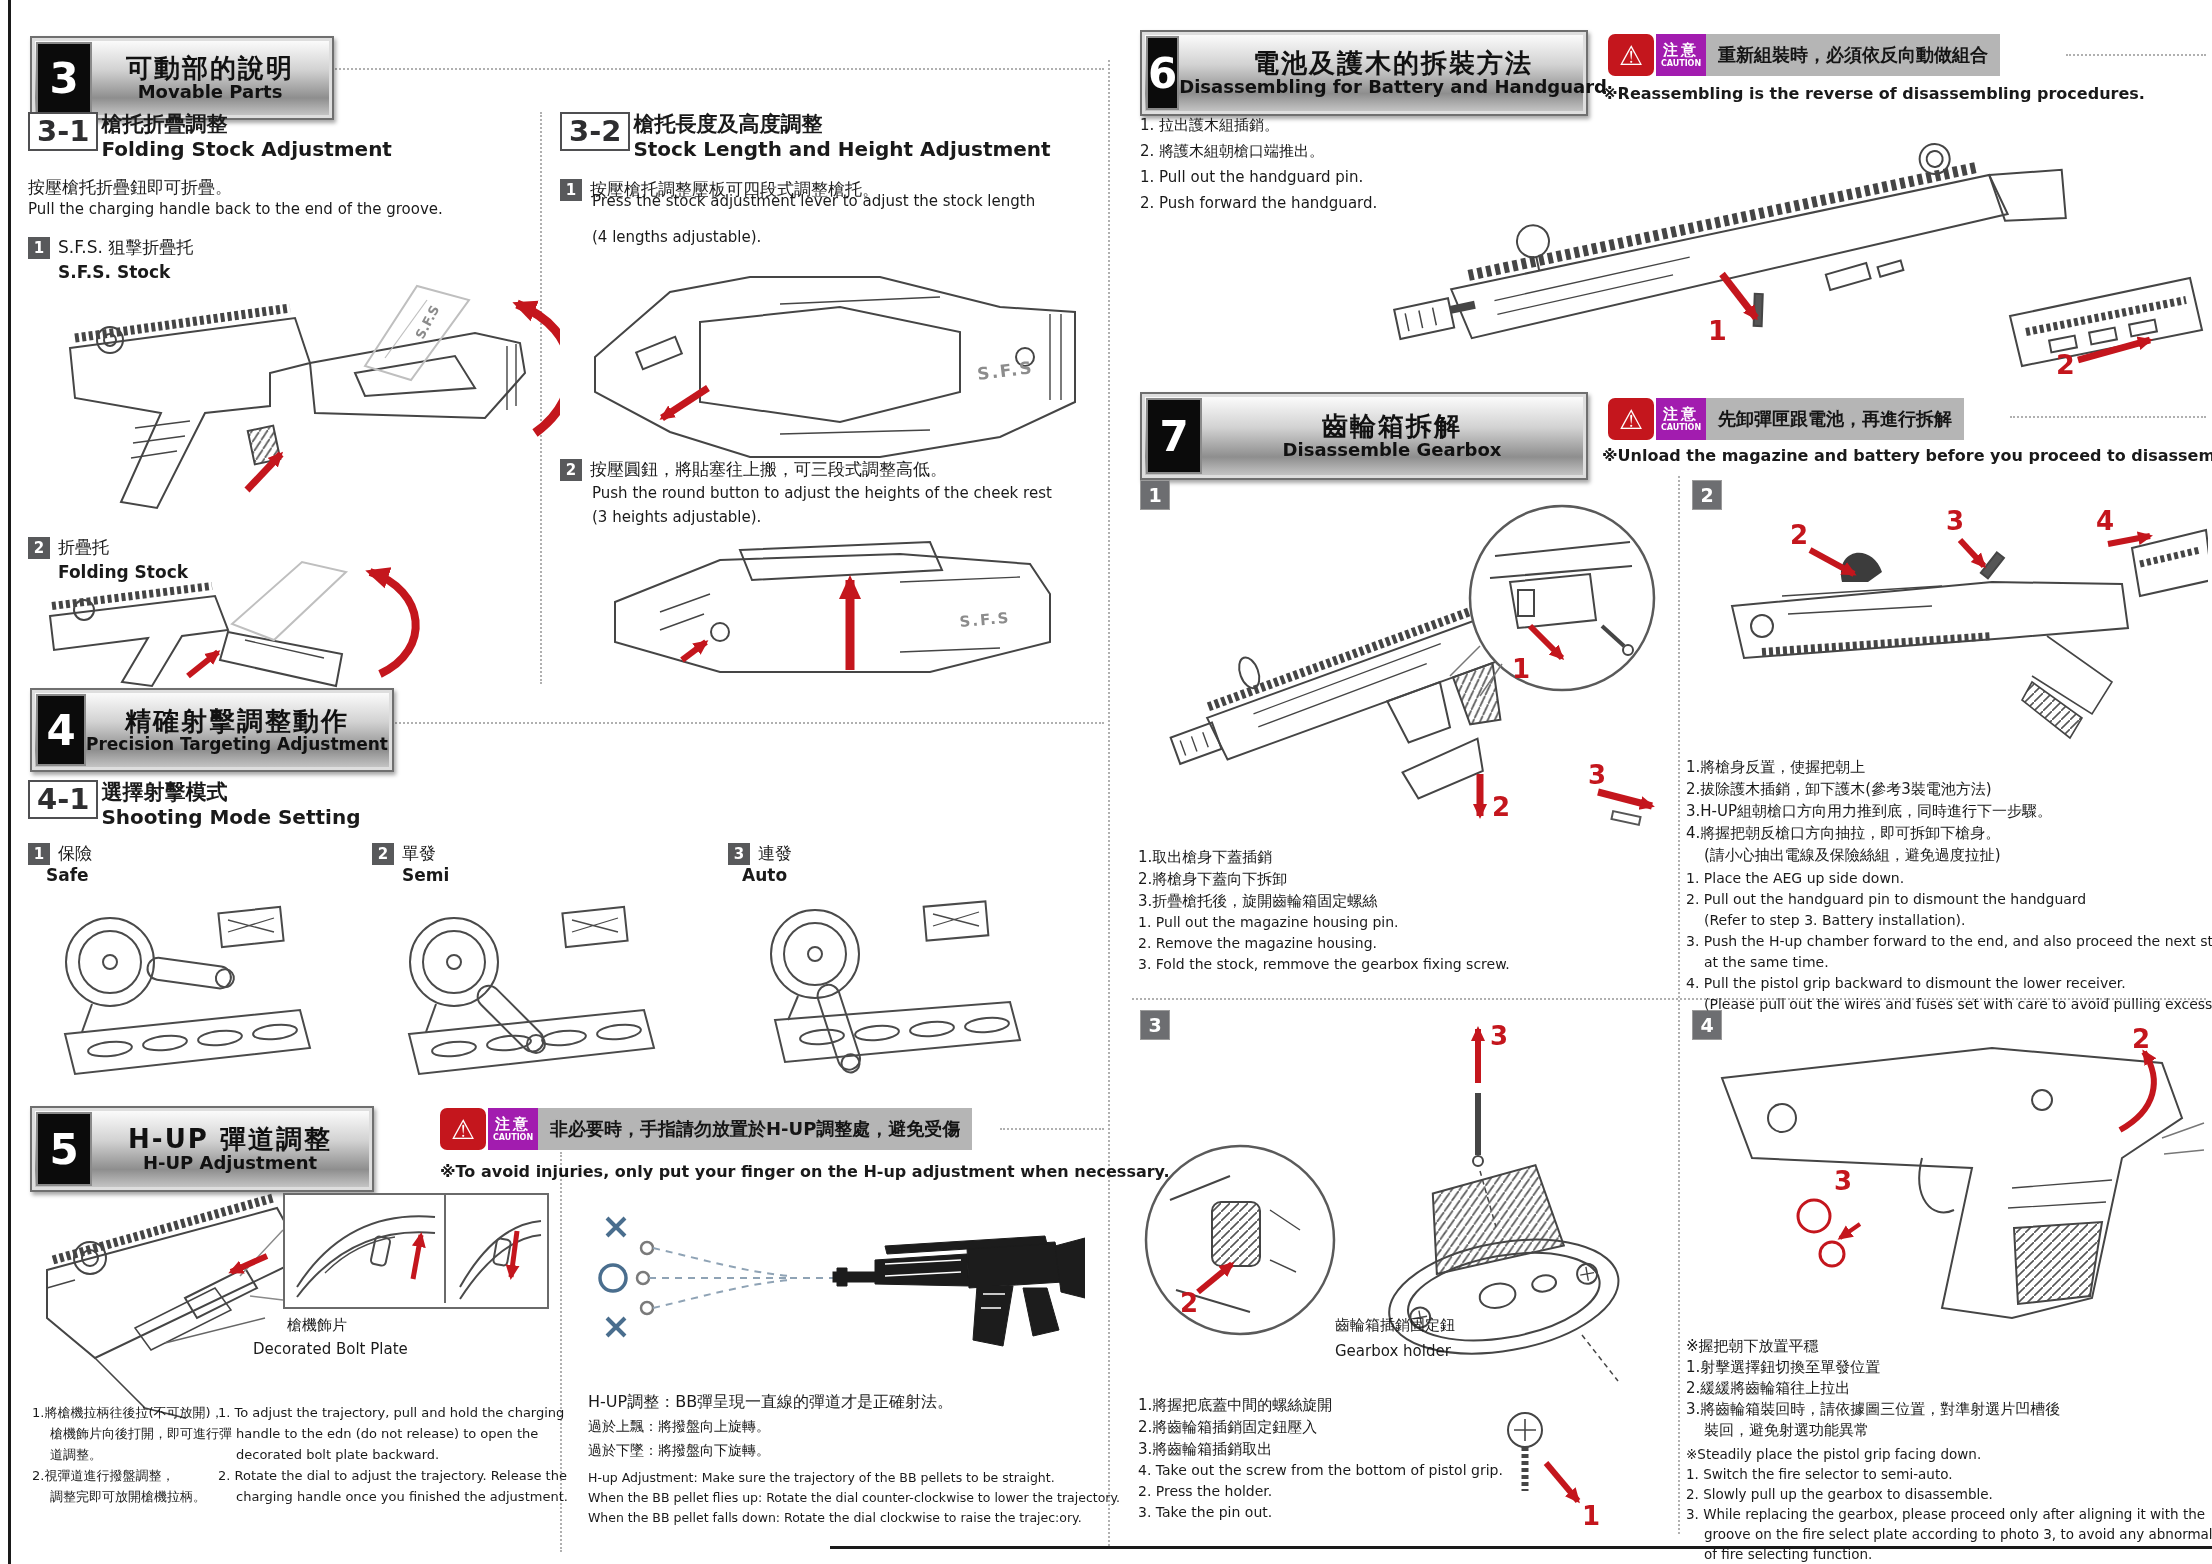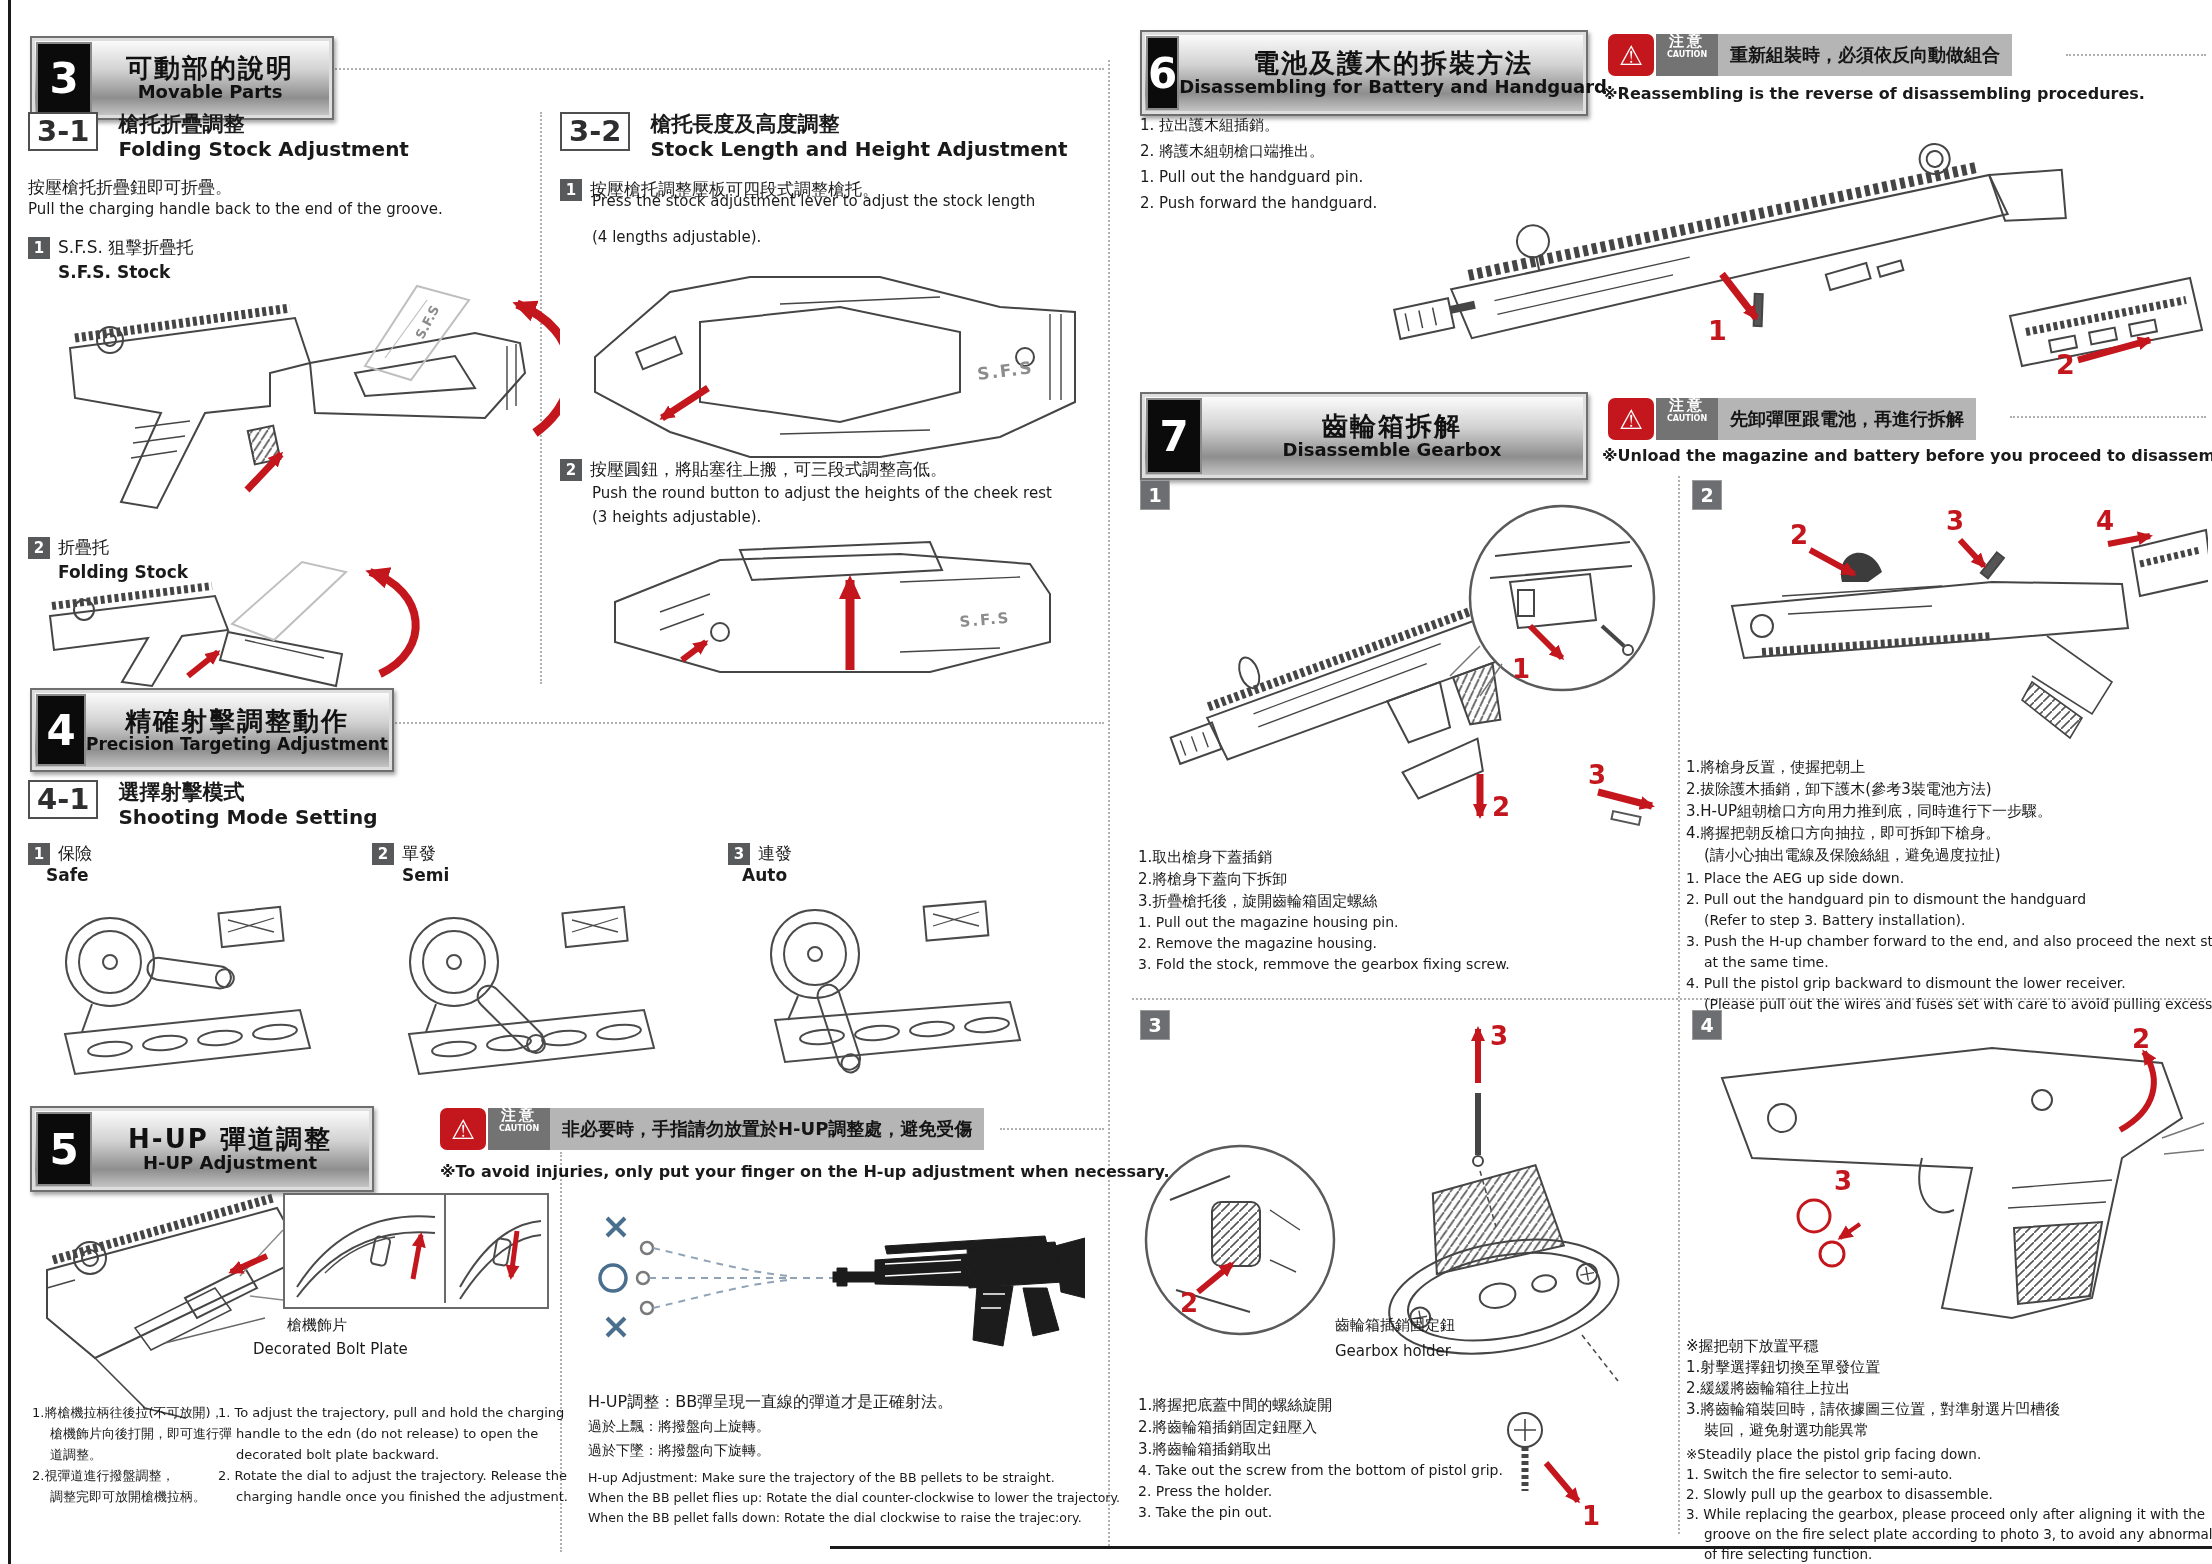--- a/index.html
+++ b/index.html
@@ -12,21 +12,21 @@
   
   .banner{position:absolute;display:flex;align-items:stretch;border:2px solid #6f6f6f;
     background:linear-gradient(180deg,#ffffff 0%,#d2d2d2 40%,#8e8e8e 75%,#cdcdcd 100%);
     box-shadow:2px 3px 4px rgba(0,0,0,.35), inset 0 0 0 3px #dedede;padding:4px}
   .banner-num{background:#0b0b0b;color:#fff;font-weight:700;font-size:42px;width:52px;
     display:flex;align-items:center;justify-content:center;border:2px solid #8a8a8a}
   .banner-body{flex:1;display:flex;flex-direction:column;align-items:center;justify-content:center;line-height:1.08}
   .b-zh{font-size:26px;font-weight:700;letter-spacing:2px;color:#111;white-space:nowrap}
   .b-en{font-size:18px;font-weight:700;color:#111;white-space:nowrap}
   
-  .subhead{position:absolute;display:flex;gap:20px;align-items:flex-start}
+  .subhead{position:absolute;display:flex;gap:3px;align-items:flex-start}
   .subhead-box{border:2px solid #4f4f51;color:#2e2e30;font-size:29px;font-weight:700;padding:3px 7px;background:#fff;line-height:1}
   .sh-zh{font-size:21px;font-weight:700;line-height:25px;white-space:nowrap}
   .sh-en{font-size:20px;font-weight:700;line-height:25px;white-space:nowrap}
   .stepnum{display:inline-flex;width:22px;height:22px;background:#58595b;color:#fff;font-size:15px;font-weight:700;
     align-items:center;justify-content:center;flex:0 0 auto}
   .pbadge{position:absolute;width:28px;height:28px;background:#6d6e71;color:#fff;font-size:19px;font-weight:700;
     display:flex;align-items:center;justify-content:center;border:1px solid #9b9b9b}
   .row{display:flex;gap:8px;align-items:center}
   .lbl-zh{font-size:17px;white-space:nowrap}
   .lbl-en{font-size:17px;font-weight:700;white-space:nowrap}
@@ -34,21 +34,21 @@
   .t15d{font-size:15px;line-height:22px;white-space:nowrap}
   .t14d{font-size:14px;line-height:21px;white-space:nowrap}
   .t13{font-size:13px;line-height:21px;white-space:nowrap}
   .t135{font-size:13.5px;line-height:20px;white-space:nowrap}
   .cont{padding-left:18px}
   .note{position:absolute;font-size:16px;font-weight:700;white-space:nowrap}
   
   .caution{position:absolute;display:flex;align-items:stretch;height:42px}
   .ca-icon{width:46px;background:#c4161d;border-radius:7px;color:#fff;display:flex;align-items:center;justify-content:center;
     font-size:27px;margin-right:2px}
-  .ca-word{background:#737373;color:#fff;width:62px;display:flex;flex-direction:column;align-items:center;line-height:1}
+  .ca-word{background:#a21caf;color:#fff;width:50px;display:flex;flex-direction:column;align-items:center;justify-content:center;line-height:1}
   .ca-word .w-zh{font-size:15px;font-weight:700;letter-spacing:3px}
   .ca-word .w-en{font-size:8px;font-weight:700;margin-top:2px}
   .ca-bar{background:#b5b5b5;color:#151515;display:flex;align-items:center;padding:0 12px;font-size:18px;font-weight:700;white-space:nowrap}
   .ill{position:absolute}
   .inset{position:absolute;background:#fff;border:2px solid #6a6a6a;z-index:3}
   .part-lbl{position:absolute;font-size:15px;white-space:nowrap}
   .part-lbl.en{font-weight:400}
   svg text.red{fill:#c4161d;font-weight:700;font-family:"DejaVu Sans",sans-serif}
   svg text.gray{fill:#8c8c8c;font-weight:700;font-family:"DejaVu Sans",sans-serif}
 </style>

